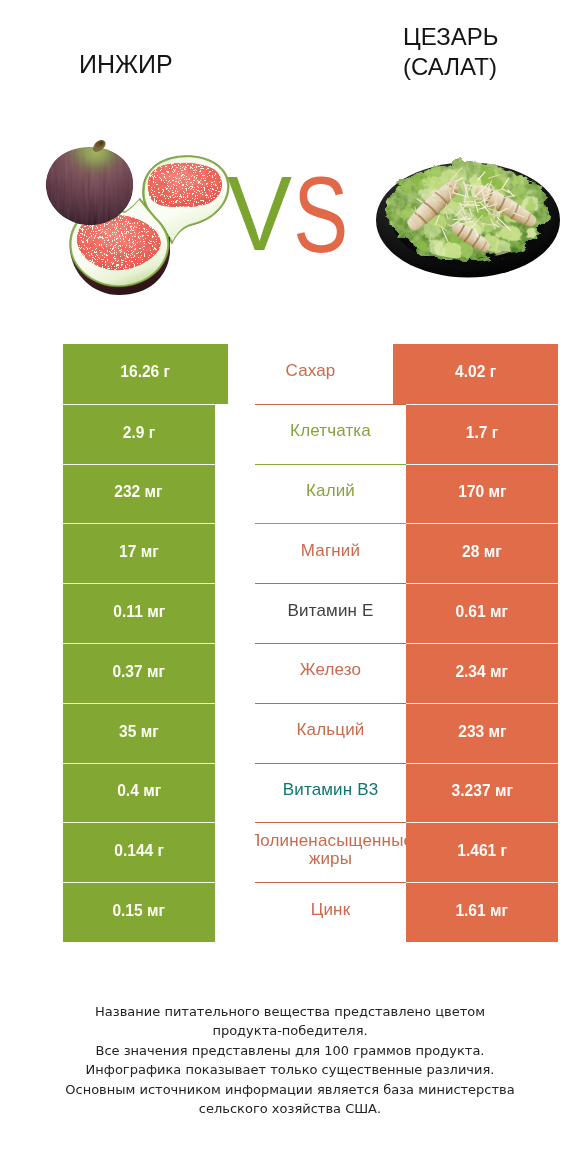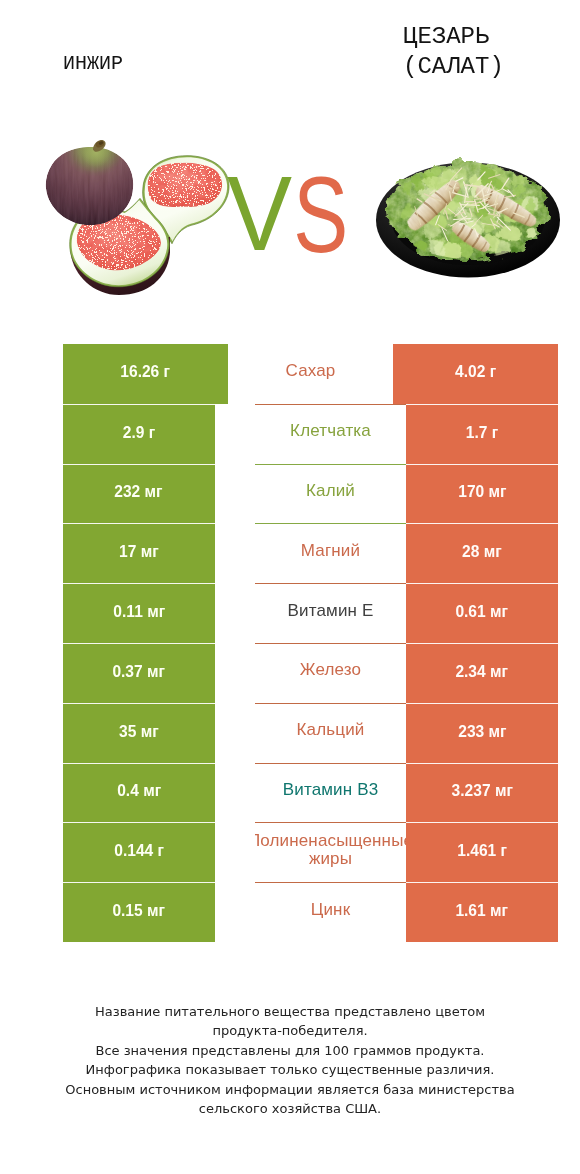--- a/index.html
+++ b/index.html
@@ -2,22 +2,22 @@
 <html><head>
 <meta charset="utf-8">
 <style>
   html,body{margin:0;padding:0;}
   body{width:580px;height:1174px;background:#ffffff;
        font-family:"DejaVu Sans","Liberation Sans",sans-serif;overflow:hidden;}
   .page{position:relative;width:580px;height:1174px;background:#fff;}
 
   
   .title{position:absolute;color:#141414;font-weight:400;white-space:nowrap;
-         font-family:Liberation Mono, monospace;}
-  #t-left{left:63px;top:52px;font-size:20px;line-height:24px;}
+         font-family:Liberation Sans, sans-serif;}
+  #t-left{left:79px;top:52px;font-size:25px;line-height:24px;}
   #t-right{left:403px;top:22px;font-size:24px;line-height:30px;}
 
   
   #hero{position:absolute;left:0;top:0;width:580px;height:330px;}
 
   
   #vs{position:absolute;left:227px;top:160px;line-height:1;
       font-family:"Liberation Sans",sans-serif;font-size:106px;font-weight:400;
       transform:scale(.92,1);transform-origin:0 0;letter-spacing:1px;}
   #vs .v{color:#7ba52f;}

